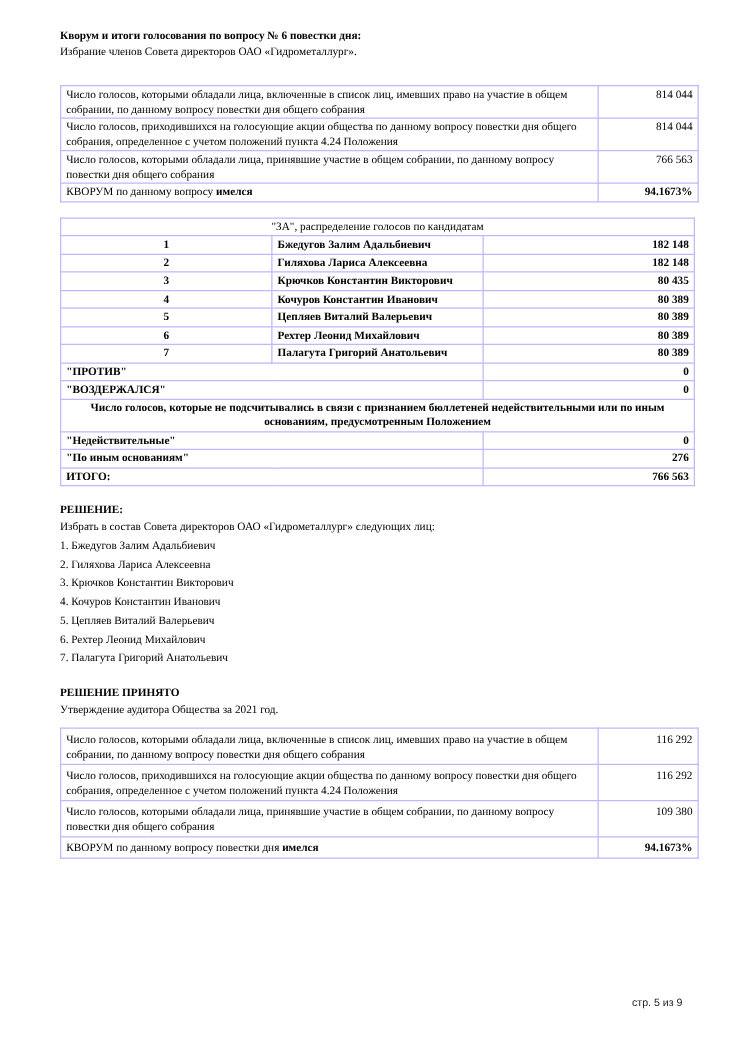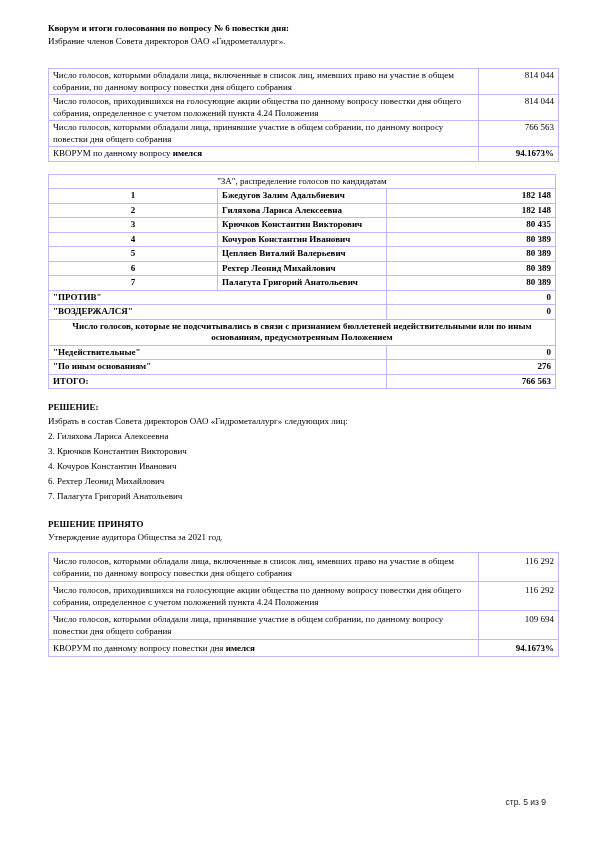--- a/index.html
+++ b/index.html
@@ -160,43 +160,45 @@
     <tr>
       <td colspan="2" class="merged-label">ИТОГО:</td>
       <td class="val-bold">766 563</td>
     </tr>
   </tbody>
     </table>
 
   <div class="decision-block">
     <p class="decision-title">РЕШЕНИЕ:</p>
     <p class="decision-intro">Избрать в состав Совета директоров ОАО «Гидрометаллург» следующих лиц:</p>
+    <p class="decision-item">1. Бжедугов Залим Адальбиевич</p>
     <p class="decision-item">2. Гиляхова  Лариса Алексеевна</p>
     <p class="decision-item">3. Крючков Константин Викторович</p>
     <p class="decision-item">4. Кочуров Константин Иванович</p>
+    <p class="decision-item">5. Цепляев Виталий Валерьевич</p>
     <p class="decision-item">6. Рехтер Леонид Михайлович</p>
     <p class="decision-item">7. Палагута Григорий Анатольевич</p>
     <p class="decision-result">РЕШЕНИЕ ПРИНЯТО</p>
   </div>
 
   <p class="section7-subheading">Утверждение аудитора Общества за 2021 год.</p>
 
   <table class="quorum quorum2">
     <tbody>
         <tr>
       <td class="lbl">Число голосов, которыми обладали лица, включенные в список лиц, имевших право на участие в общем собрании, по данному вопросу повестки дня общего собрания</td>
       <td class="val">116 292</td>
     </tr>
     <tr>
       <td class="lbl">Число голосов, приходившихся на голосующие акции общества по данному вопросу повестки дня общего собрания, определенное с учетом положений пункта 4.24 Положения</td>
       <td class="val">116 292</td>
     </tr>
     <tr>
       <td class="lbl">Число голосов, которыми обладали лица, принявшие участие в общем собрании, по данному вопросу повестки дня общего собрания</td>
-      <td class="val">109 694</td>
+      <td class="val">109 380</td>
     </tr>
     <tr>
       <td class="lbl"><span>КВОРУМ по данному вопросу повестки дня </span><b>имелся</b></td>
       <td class="val bold">94.1673%</td>
     </tr>
   </tbody>
     </table>
 
 </div>
 

